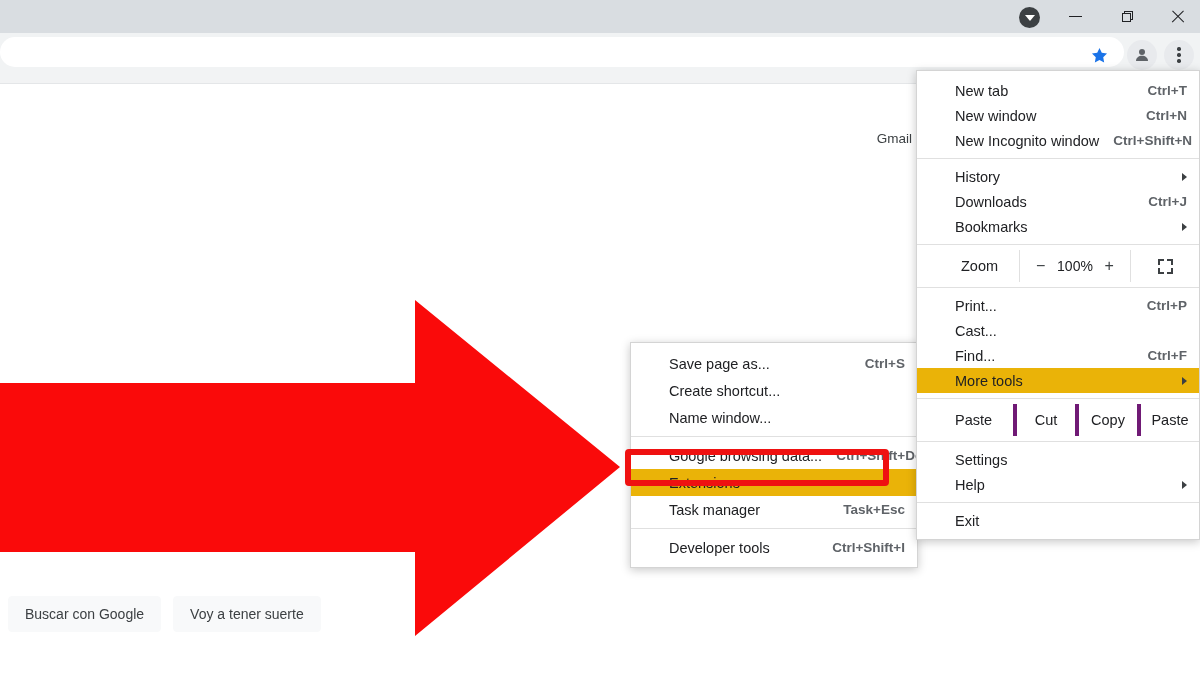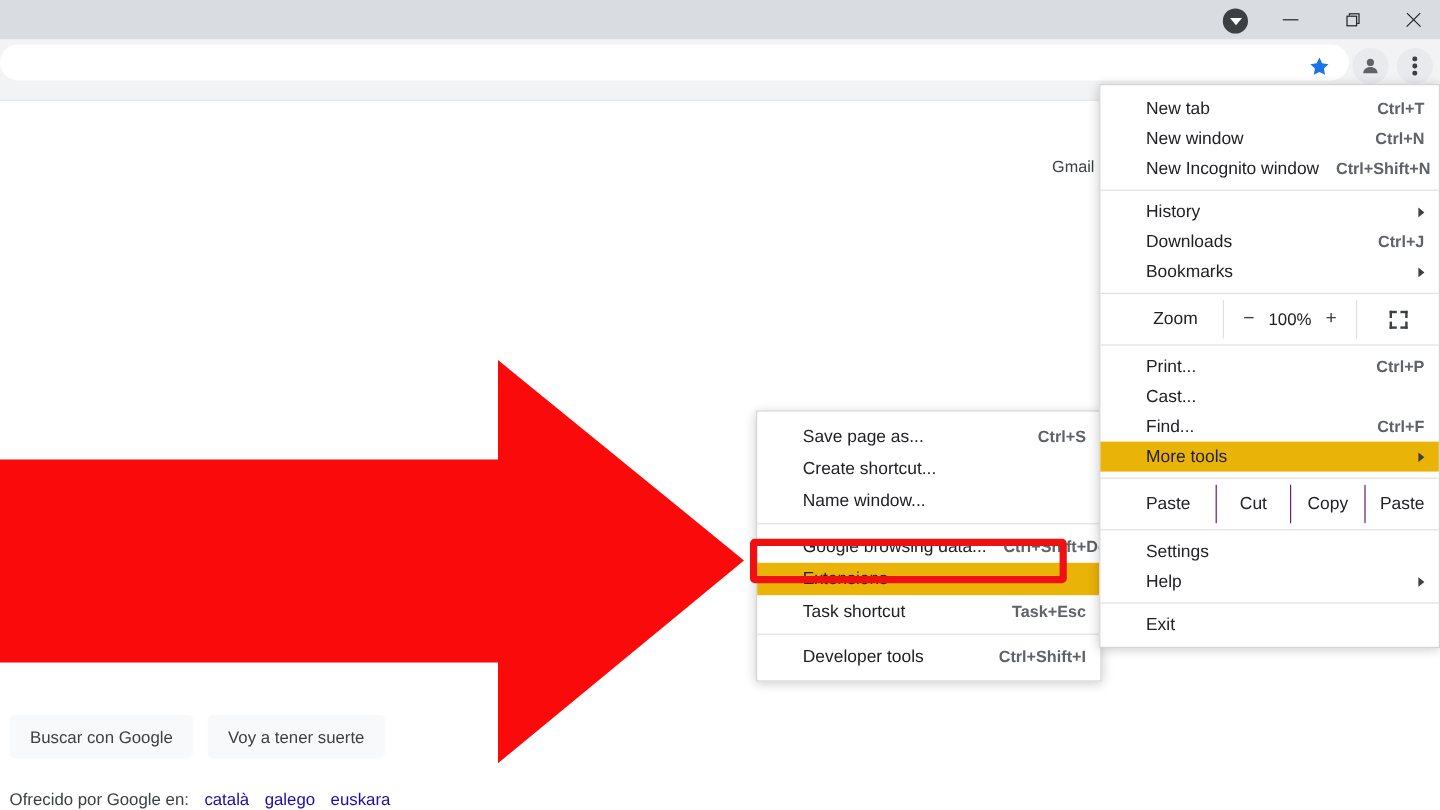--- a/index.html
+++ b/index.html
@@ -242,21 +242,21 @@
   .fs-icon i.bl { left: 0; bottom: 0; border-left: 2px solid #3c4043; border-bottom: 2px solid #3c4043; }
   .fs-icon i.br { right: 0; bottom: 0; border-right: 2px solid #3c4043; border-bottom: 2px solid #3c4043; }
 
   #edit-row {
     display: flex;
     align-items: stretch;
     height: 32px;
   }
   #edit-row .ecell {
     display: flex; align-items: center; justify-content: center;
-    border-left: 1px solid #701a75;
+    border-left: 4px solid #701a75;
   }
   #edit-row .ecell:first-child {
     border-left: none;
     flex: 0 0 96px;
     justify-content: flex-start;
     padding-left: 38px;
     box-sizing: border-box;
   }
   #edit-row .ecell.cut   { flex: 1 1 0; }
   #edit-row .ecell.copy  { flex: 1 1 0; }
@@ -339,26 +339,20 @@
     <div id="g-links">
       <a href="#">Gmail</a>
       <a href="#">Im</a>
     </div>
 
     <div id="g-buttons">
       <button class="g-btn">Buscar con Google</button>
       <button class="g-btn">Voy a tener suerte</button>
     </div>
 
-    <div id="g-footer">
-      <span>Ofrecido por Google en:</span>
-      <a href="#" class="lang">català</a>
-      <a href="#" class="lang">galego</a>
-      <a href="#" class="lang">euskara</a>
-    </div>
   </div>
 
   <div class="menu" id="more-tools-menu">
     <div class="mi">
       <span class="label">Save page as...</span>
       <span class="accel">Ctrl+S</span>
     </div>
     <div class="mi">
       <span class="label">Create shortcut...</span>
       <span class="accel"></span>
@@ -370,21 +364,21 @@
     <div class="msep"></div>
     <div class="mi">
       <span class="label">Google browsing data...</span>
       <span class="accel">Ctrl+Shift+Del</span>
     </div>
     <div class="mi highlight">
       <span class="label">Extensions</span>
       <span class="accel"></span>
     </div>
     <div class="mi">
-      <span class="label">Task shortcut</span>
+      <span class="label">Task manager</span>
       <span class="accel">Task+Esc</span>
     </div>
     <div class="msep"></div>
     <div class="mi">
       <span class="label">Developer tools</span>
       <span class="accel">Ctrl+Shift+I</span>
     </div>
   </div>
 
   <div class="menu" id="chrome-menu">

